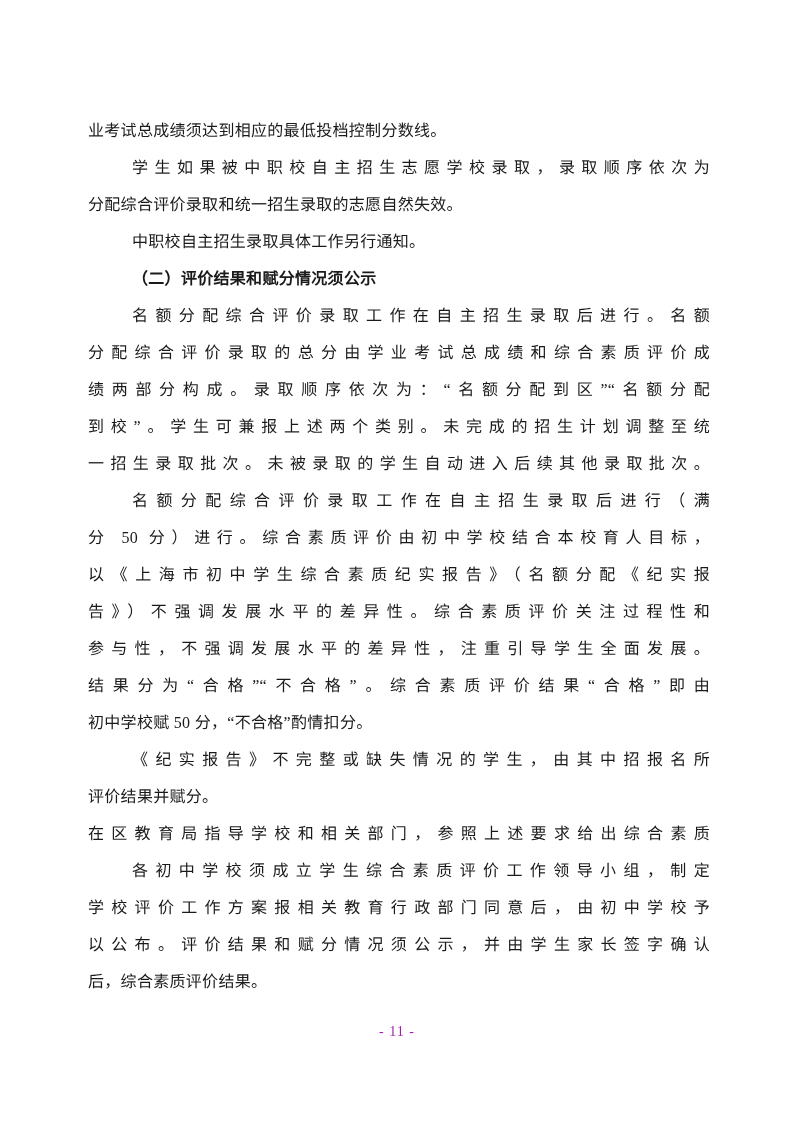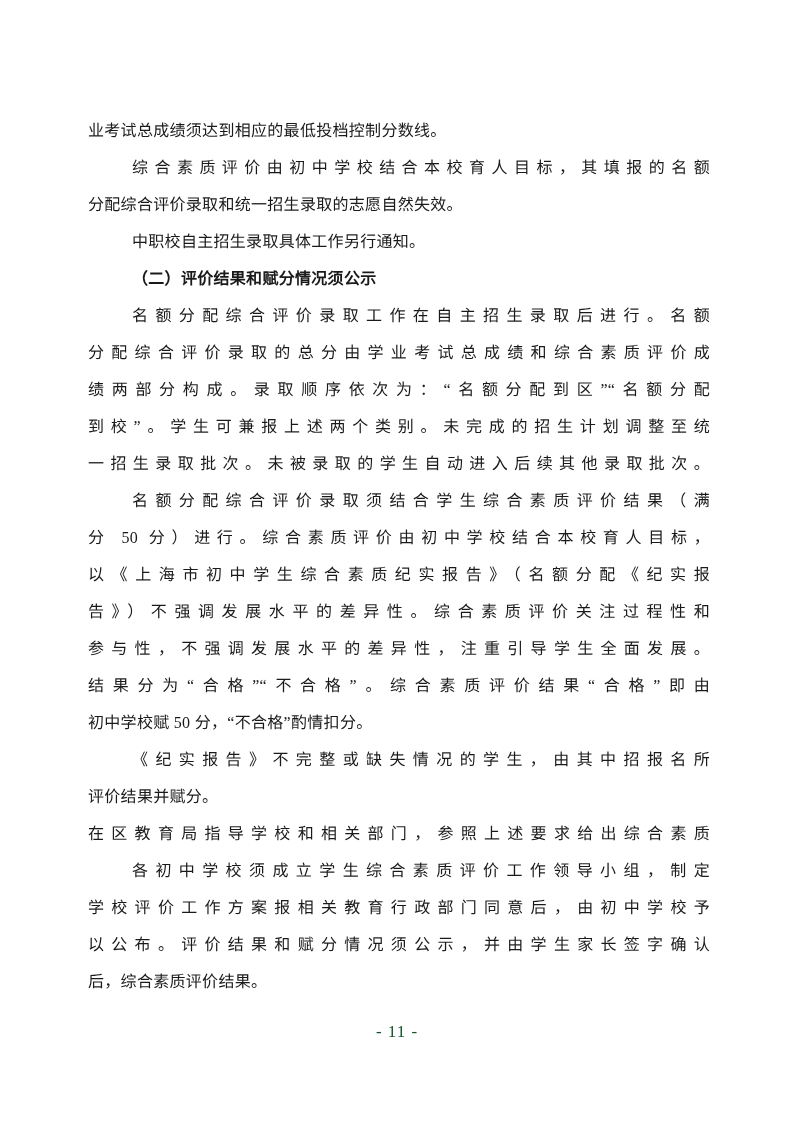--- a/index.html
+++ b/index.html
@@ -42,43 +42,43 @@
     font-weight: 700;
   }
   .doc-footer {
     position: absolute;
     left: 0;
     top: 1022px;
     width: 794px;
     text-align: center;
   }
   .page-number {
-    font-size: 17px;
+    font-size: 14px;
     line-height: 20px;
     letter-spacing: 1px;
-    color: #14532d;
+    color: #a21caf;
   }
 </style>
 </head>
 <body>
 
 <div class="page">
 
   <div class="doc-body">
     <div class="line">业考试总成绩须达到相应的最低投档控制分数线。</div>
-    <div class="line indent justify">综合素质评价由初中学校结合本校育人目标，其填报的名额</div>
+    <div class="line indent justify">学生如果被中职校自主招生志愿学校录取，录取顺序依次为</div>
     <div class="line">分配综合评价录取和统一招生录取的志愿自然失效。</div>
     <div class="line indent">中职校自主招生录取具体工作另行通知。</div>
     <div class="line indent heading">（二）评价结果和赋分情况须公示</div>
     <div class="line indent justify">名额分配综合评价录取工作在自主招生录取后进行。名额</div>
     <div class="line justify">分配综合评价录取的总分由学业考试总成绩和综合素质评价成</div>
     <div class="line justify">绩两部分构成。录取顺序依次为：“名额分配到区”“名额分配</div>
     <div class="line justify">到校”。学生可兼报上述两个类别。未完成的招生计划调整至统</div>
     <div class="line justify">一招生录取批次。未被录取的学生自动进入后续其他录取批次。</div>
-    <div class="line indent justify">名额分配综合评价录取须结合学生综合素质评价结果（满</div>
+    <div class="line indent justify">名额分配综合评价录取工作在自主招生录取后进行（满</div>
     <div class="line justify">分 50 分）进行。综合素质评价由初中学校结合本校育人目标，</div>
     <div class="line justify">以《上海市初中学生综合素质纪实报告》（名额分配《纪实报</div>
     <div class="line justify">告》）不强调发展水平的差异性。综合素质评价关注过程性和</div>
     <div class="line justify">参与性，不强调发展水平的差异性，注重引导学生全面发展。</div>
     <div class="line justify">结果分为“合格”“不合格”。综合素质评价结果“合格”即由</div>
     <div class="line">初中学校赋 50 分，“不合格”酌情扣分。</div>
     <div class="line indent justify">《纪实报告》不完整或缺失情况的学生，由其中招报名所</div>
     <div class="line">评价结果并赋分。</div>
     <div class="line justify">在区教育局指导学校和相关部门，参照上述要求给出综合素质</div>
     <div class="line indent justify">各初中学校须成立学生综合素质评价工作领导小组，制定</div>

